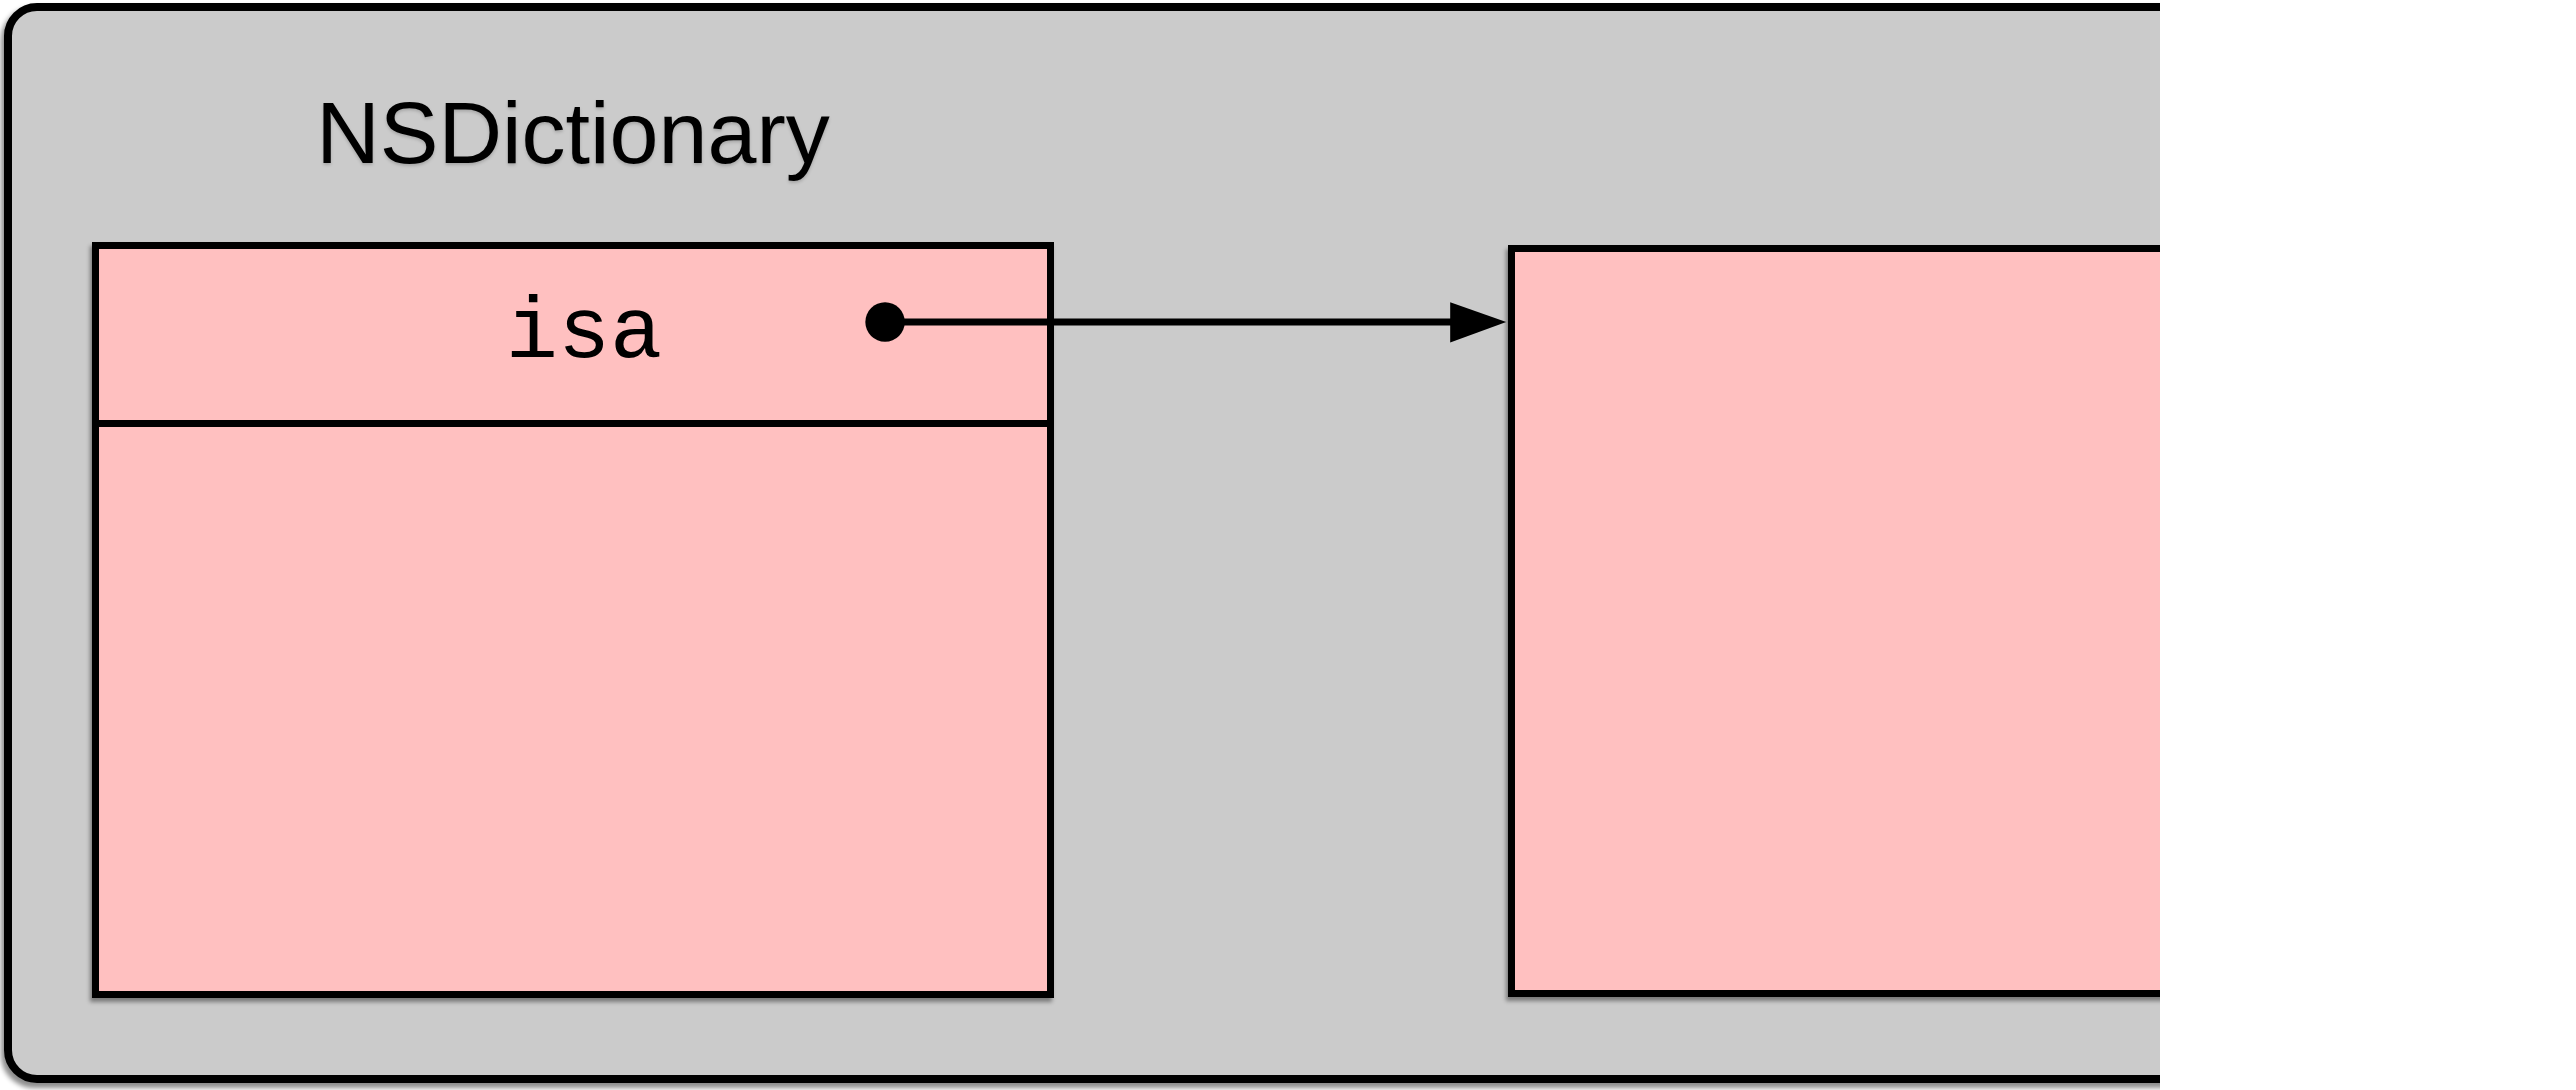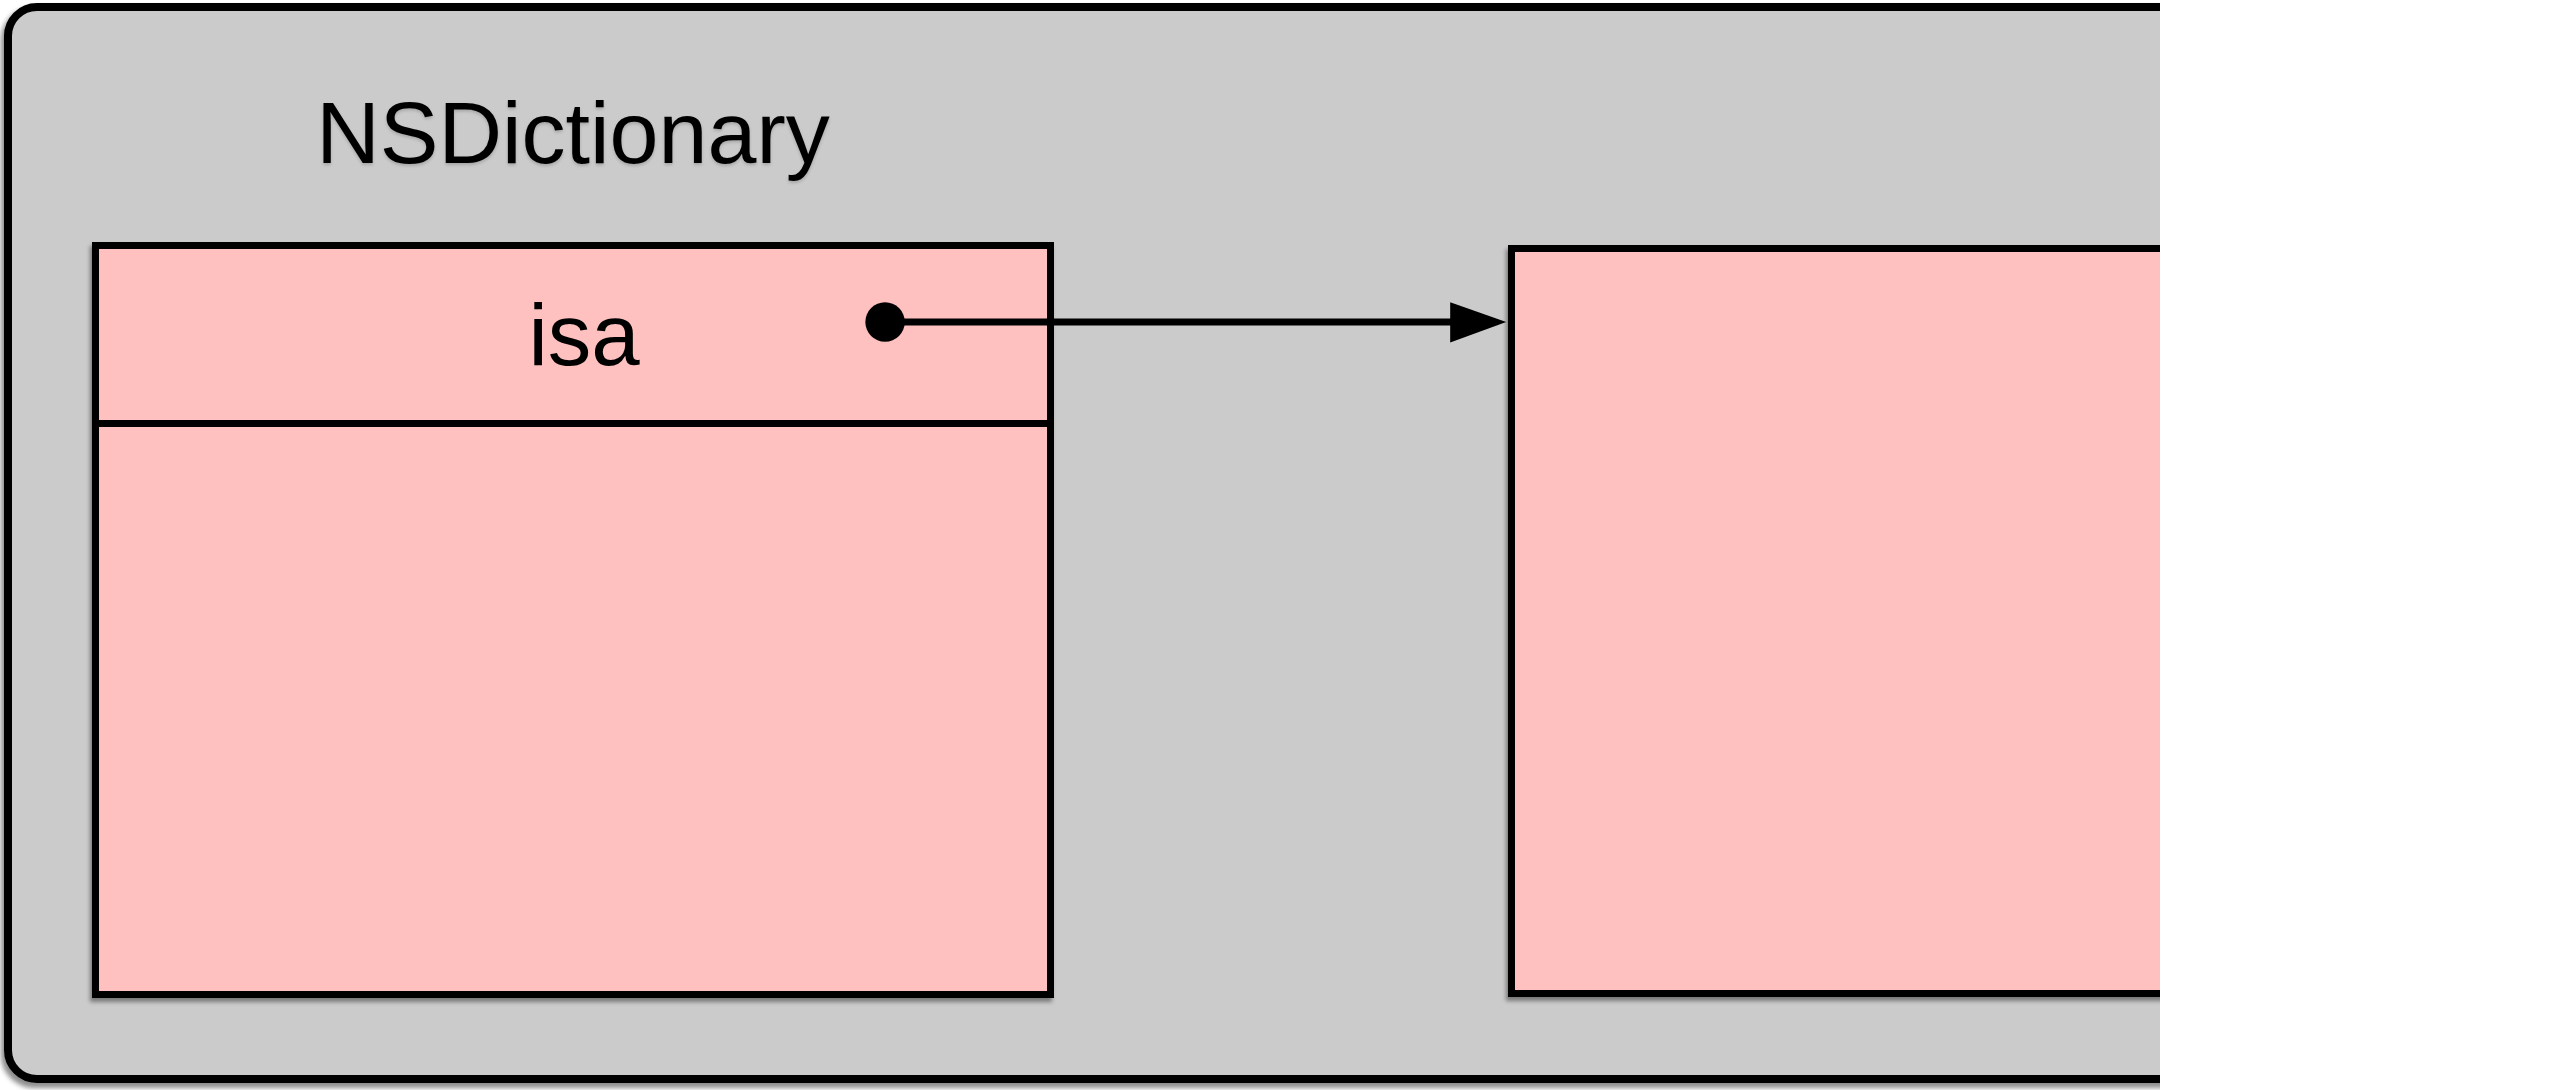--- a/index.html
+++ b/index.html
@@ -45,20 +45,21 @@
   }
   .box-left{left:92px;top:242px;width:962px;height:756px;}
   .box-right{left:1508px;top:245px;width:958px;height:752px;}
   .isa-row{
     box-sizing:content-box;
     height:171px;
     border-bottom:7px solid var(--stroke);
     display:flex;
     align-items:center;
     justify-content:center;
+    font-family:Liberation Mono, monospace;
   }
   .isa-label{
     font-size:87px;
     line-height:1;
     transform:translateX(11px); 
   }
   .box-body{flex:1;}
   .arrow-layer{
     position:absolute;
     left:0;top:0;

